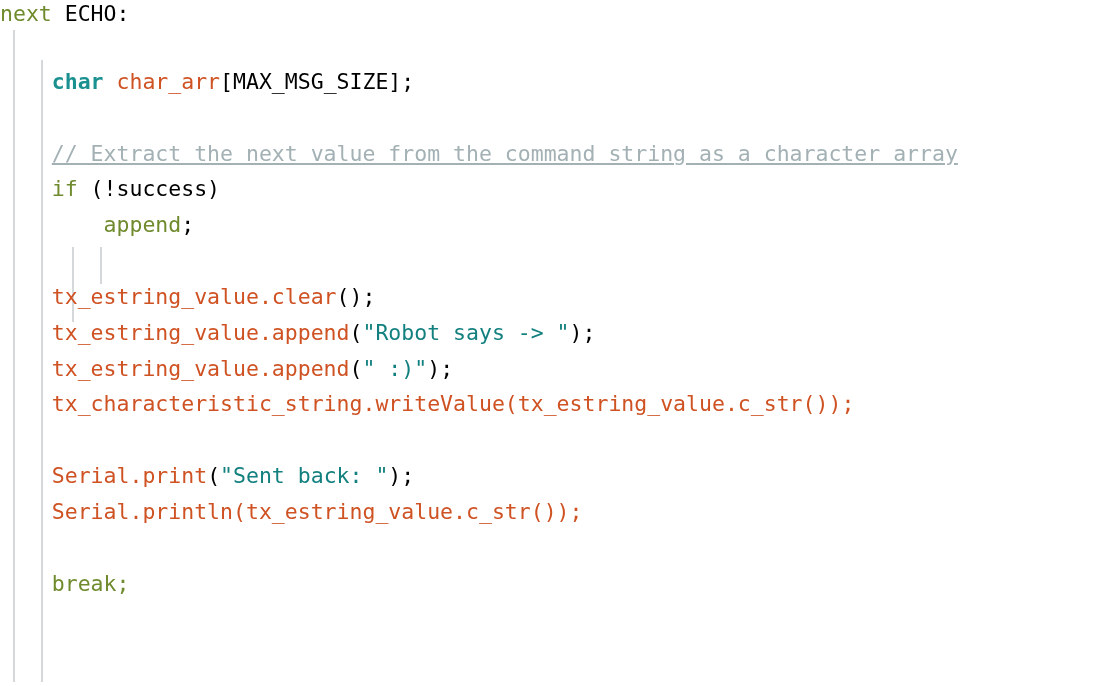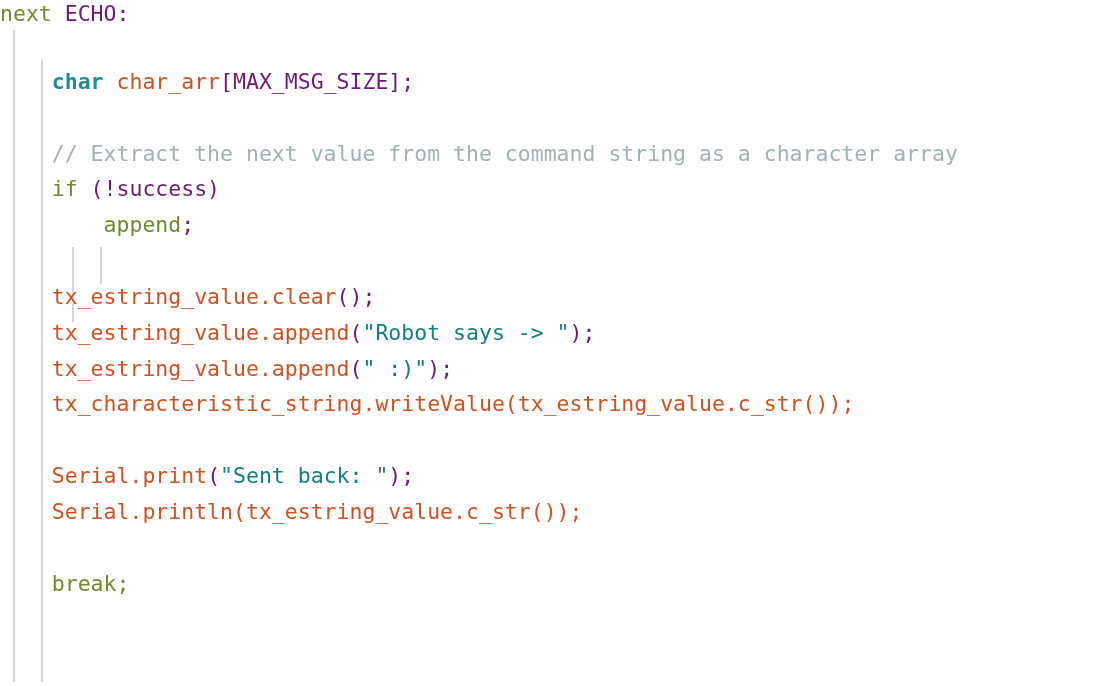--- a/index.html
+++ b/index.html
@@ -53,24 +53,24 @@
     color: #3c4448;
   }
   .line.first {
     height: 28px;
     line-height: 28px;
   }
 
   
   .kw   { color: #6f8b2d; }  
   .type { color: #1a9190; font-weight: bold; }  
-  .ident{ color: #701a75; }  
+  .ident{ color: #000000; }  
   .fn   { color: #cf5223; }  
   .str  { color: #12807f; }  
-  .cmt  { color: #a3b1b5; }
+  .cmt  { color: #a3b1b5; text-decoration: underline; }
 </style>
 </head>
 <body>
 
 <div id="code-block">
 
   <div class="guides">
     <div class="guide" style="left:13px; top:30px; height:652px;"></div>
     <div class="guide" style="left:41px; top:60px; height:622px;"></div>
     <div class="guide" style="left:72px; top:247px; height:75px;"></div>

